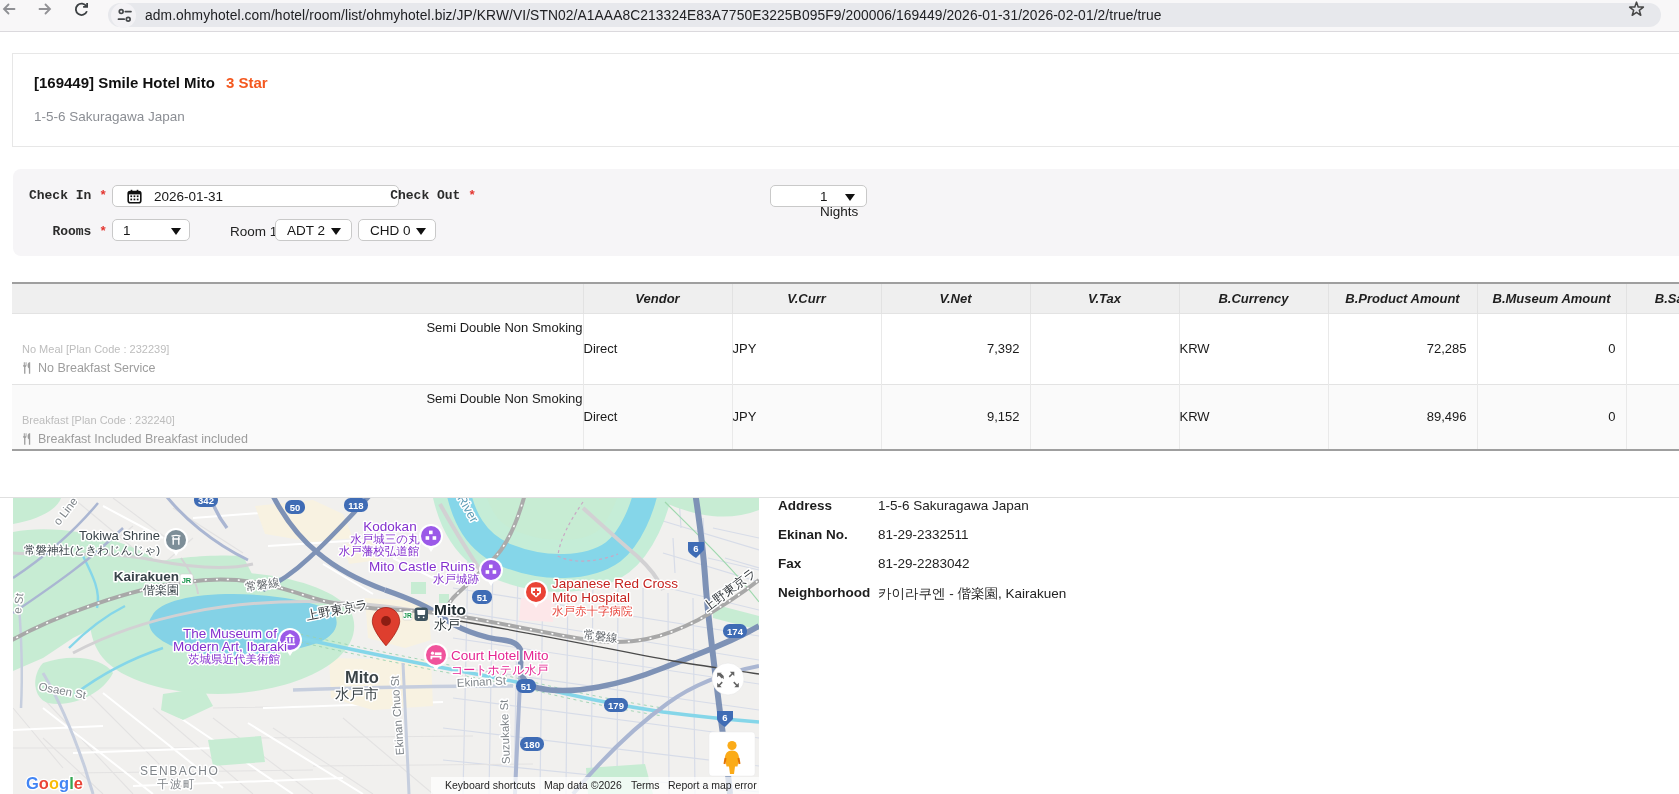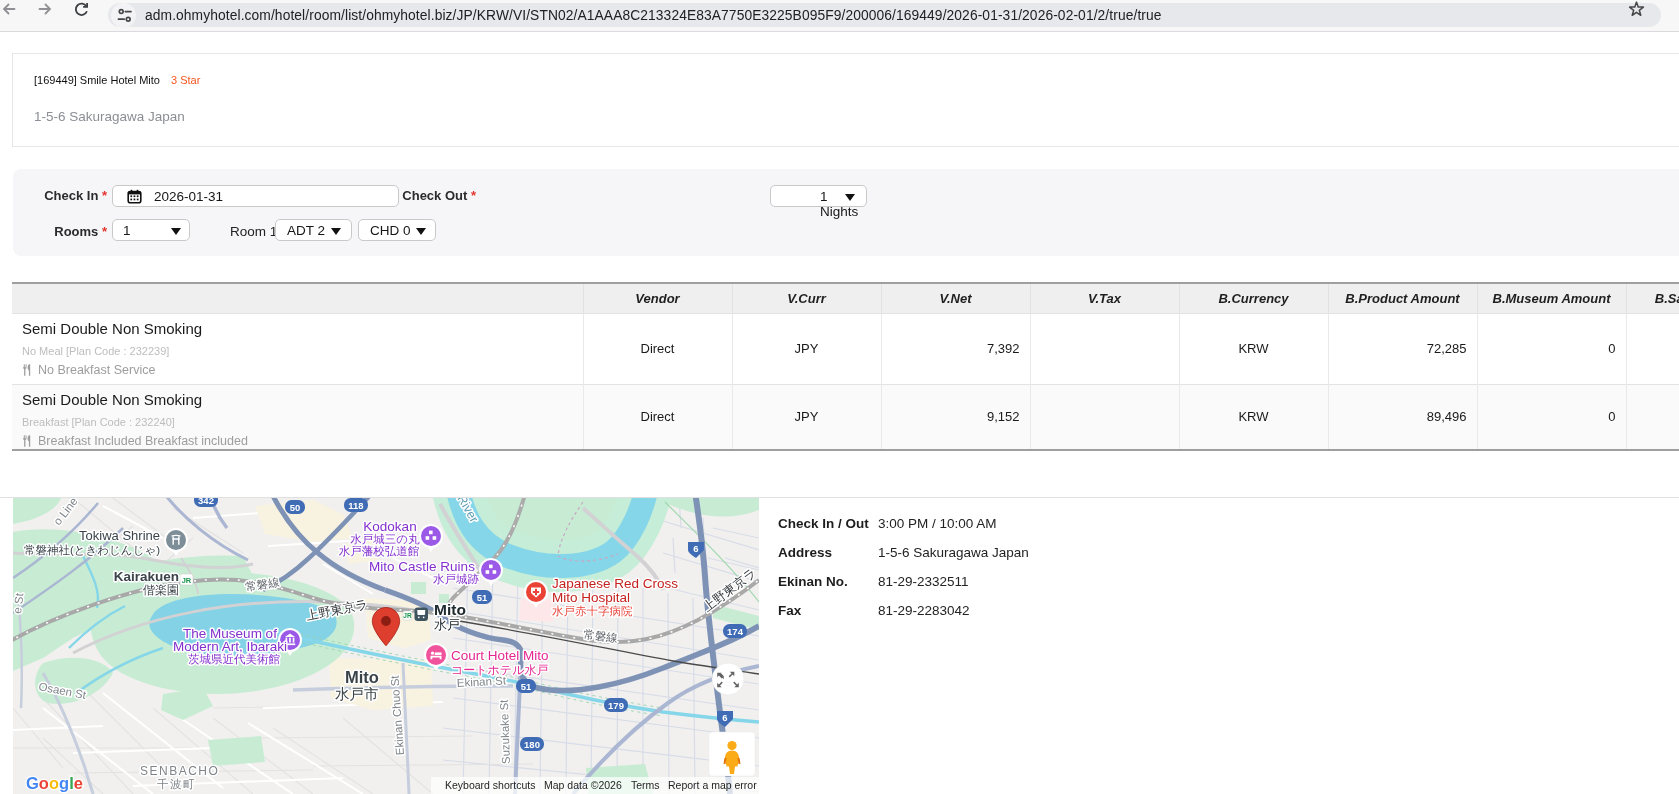--- a/index.html
+++ b/index.html
@@ -11,48 +11,48 @@
   background:#f8f7f8; border-bottom:1px solid #dbd9dd; }
 #chrome svg.nav { position:absolute; top:0; left:0; z-index:3; }
 #omni { position:absolute; z-index:1; left:108px; top:3px; width:1553px; height:24px;
   border-radius:12px; background:#e7e8ec; }
 #omni .tunecirc { position:absolute; left:3px; top:-0.5px; width:25px; height:25px;
   border-radius:50%; background:#f3f2f5; }
 #urltext { position:absolute; left:37px; top:4.5px; font-size:13.8px; color:#202124; letter-spacing:0.1px; white-space:nowrap; }
 
 #hcard { position:absolute; left:12px; top:53px; width:1800px; height:94px;
   background:#fff; border:1px solid #e7e7e7; }
-#hcard .title { position:absolute; left:21px; top:20px; font-size:11px; font-weight:normal; color:#101010;text-align:right; }
+#hcard .title { position:absolute; left:21px; top:20px; font-size:15px; font-weight:bold; color:#101010;text-align:right; }
 #hcard .star { color:#f4581f; margin-left:11px; }
 #hcard .addr { position:absolute; left:21px; top:55px; font-size:13.5px; color:#8b8e94; }
 
 #fpanel { position:absolute; left:13px; top:169px; width:1800px; height:87px;
   background:#f6f5f7; border-radius:8px; }
-.flabel { position:absolute; font-size:13px; font-weight:bold; color:#2b2b2b; }
+.flabel { position:absolute; font-size:13px; font-weight:bold; color:#2b2b2b;font-family:Liberation Mono, monospace; }
 .ast { color:#e3342f; font-weight:bold; }
 .finput { position:absolute; background:#fff; border:1px solid #c9c9c9; border-radius:5px; height:22px; }
 .fiv { font-size:13.5px; color:#161616; position:absolute; top:3px; }
 .dd-arrow { position:absolute; width:0; height:0; border-left:5.5px solid transparent;
   border-right:5.5px solid transparent; border-top:7px solid #111; top:8px; }
 .calico { position:absolute; top:3px; }
 
 #rtable { position:absolute; left:12px; top:282px; width:1800px; }
 #rtable table { border-collapse:collapse; table-layout:fixed; width:1763px; }
 #rtable th { background:#efefef; font-size:13px; font-weight:bold; color:#1f1f1f;
   height:30px; border-left:1px solid #e2e2e2;font-style:italic; }
 #rtable td { border-left:1px solid #e9e9e9; font-size:13px; color:#1a1a1a; vertical-align:middle; }
 #rtable tr.r1 td { height:71px; border-top:1px solid #e3e3e3; } #rtable td.cell1 { vertical-align:top; }
 #rtable tr.r2 td { height:66px; border-top:1px solid #e3e3e3; background:#fafafa; }
 #rtable .topline { border-top:2px solid #9f9f9f !important; }
 #rtable .botline { border-bottom:2px solid #9f9f9f; }
-.rname { font-size:15px; color:#1a1a1a; padding-left:10px; margin-top:6px; }
+.rname { font-size:13px; color:#1a1a1a; padding-left:10px; margin-top:6px;text-align:right; }
 .rplan { font-size:11px; color:#bdbdbd; padding-left:10px; margin-top:8px; }
 .rbrk { font-size:12.5px; color:#9d9d9d; padding-left:10px; margin-top:6px; }
 .num { text-align:right; padding-right:10px; }
-.ctr { text-align:center; }
+.ctr { }
 
 #lowline { position:absolute; left:0; top:497px; width:1679px; border-top:1px solid #e0e0e0; }
 #mapwrap { position:absolute; left:13px; top:498px; width:746px; height:296px; overflow:hidden; }
 #info { position:absolute; left:778px; top:498px; width:890px; }
 .irow { position:relative; height:29px; }
 .ilab { position:absolute; left:0; top:0; font-size:13.5px; font-weight:bold; color:#1d1d1d; }
 .ival { position:absolute; left:100px; top:0; font-size:13.5px; color:#232323; }
 </style>
 </head>
 <body>
@@ -481,30 +481,30 @@
       <text x="655" y="290.5">Report a map error</text>
     </g>
 
     <g font-size="16.5" font-weight="bold" style="paint-order:stroke" stroke="#fff" stroke-width="2.6">
       <text x="13" y="291"><tspan fill="#4285F4">G</tspan><tspan fill="#EA4335">o</tspan><tspan fill="#FBBC05">o</tspan><tspan fill="#4285F4">g</tspan><tspan fill="#34A853">l</tspan><tspan fill="#EA4335">e</tspan></text>
     </g>
   </svg>
   </div>
 
   <div id="info">
-    <div class="irow" style="margin-top:18px;">
-        <span class="ilab">Check In / Out</span>
-        <span class="ival">3:00 PM / 10:00 AM</span>
-      </div>
     <div class="irow">
         <span class="ilab">Address</span>
         <span class="ival">1-5-6 Sakuragawa Japan</span>
       </div>
     <div class="irow">
         <span class="ilab">Ekinan No.</span>
         <span class="ival">81-29-2332511</span>
       </div>
     <div class="irow">
         <span class="ilab">Fax</span>
         <span class="ival">81-29-2283042</span>
       </div>
+    <div class="irow">
+        <span class="ilab">Neighborhood</span>
+        <span class="ival">카이라쿠엔 - 偕楽園, Kairakuen</span>
+      </div>
   </div>
 </div>
 
 </body></html>

